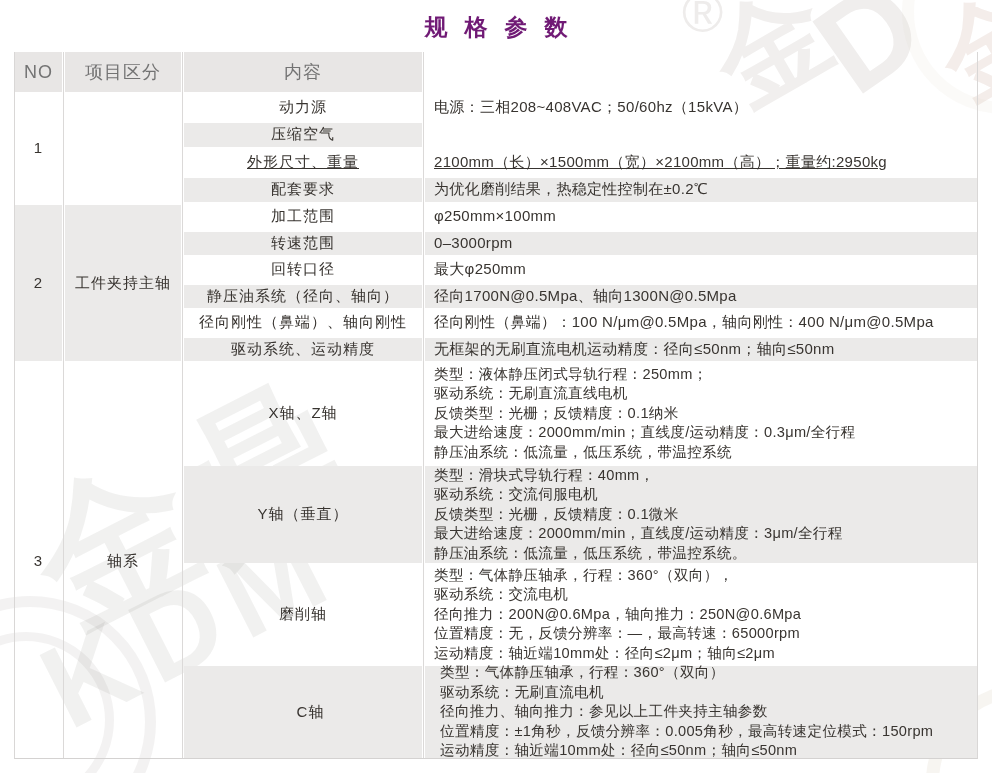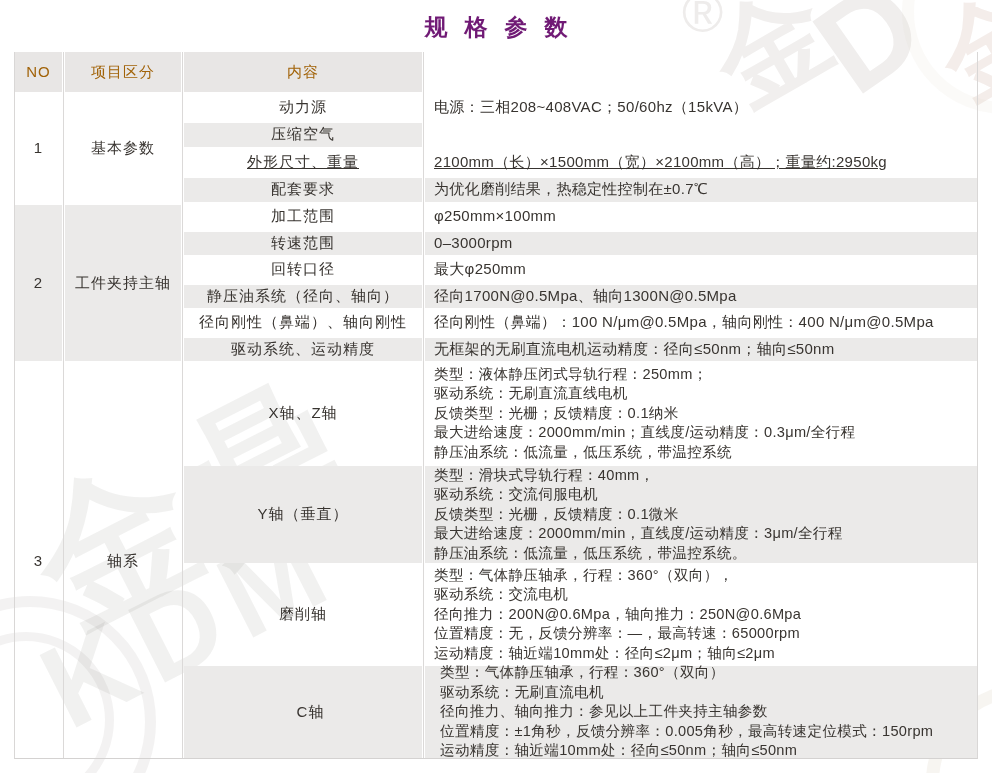--- a/index.html
+++ b/index.html
@@ -45,21 +45,21 @@
   }
   .vline{position:absolute;top:0;bottom:0;width:1px;background:#dbd9d8;z-index:1;}
   .vl-1{left:48px;} .vl-2{left:167px;} .vl-3{left:408px;}
 
   .cell{
     position:relative;z-index:2;
     display:flex;align-items:center;justify-content:center;
     font-size:15px;line-height:1.25;text-align:center;letter-spacing:1px;
   }
   .bg{background:#ebeae9;}
-  .hdr{background:#e8e6e5;font-size:15px;color:#a16207;}
+  .hdr{background:#e8e6e5;font-size:18px;color:#737373;}
   .detail-cell{justify-content:flex-start;text-align:left;padding:2px 6px 2px 9px;letter-spacing:0.3px;}
   .detail-cell .txt{white-space:pre-line;}
   .multi .txt{line-height:19.4px;font-size:14.6px;}
 
   .c1{grid-column:1;} .c2{grid-column:2;} .c3{grid-column:3;} .c4{grid-column:4;}
   .r1{grid-row:1;} .r2{grid-row:2;} .r3{grid-row:3;} .r4{grid-row:4;text-decoration:underline;} .r5{grid-row:5;}
   .r6{grid-row:6;} .r7{grid-row:7;} .r8{grid-row:8;} .r9{grid-row:9;} .r10{grid-row:10;}
   .r11{grid-row:11;} .r12{grid-row:12;} .r13{grid-row:13;} .r14{grid-row:14;} .r15{grid-row:15;padding-left:15px;}
   .g1-span{grid-row:2/6;} .g2-span{grid-row:6/12;} .g3-span{grid-row:12/16;}
 </style>
@@ -84,37 +84,36 @@
 <div class="spec-table">
   <div class="vline vl-1"></div>
   <div class="vline vl-2"></div>
   <div class="vline vl-3"></div>
 
   <div class="cell hdr c1 r1">NO</div>
   <div class="cell hdr c2 r1">项目区分</div>
   <div class="cell hdr c3 r1">内容</div>
 
   <div class="cell c1 g1-span">1</div>
-  <div class="cell c2 g1-span">基本参数</div>
 
   <div class="cell c3 r2">动力源</div>
   <div class="cell detail-cell c4 r2">
       <span class="txt">电源：三相208~408VAC；50/60hz（15kVA）</span>
     </div>
 
   <div class="cell bg c3 r3">压缩空气</div>
 
   <div class="cell c3 r4">外形尺寸、重量</div>
   <div class="cell detail-cell c4 r4">
       <span class="txt">2100mm（长）×1500mm（宽）×2100mm（高）；重量约:2950kg</span>
     </div>
 
   <div class="cell bg c3 r5">配套要求</div>
   <div class="cell bg detail-cell c4 r5">
-      <span class="txt">为优化磨削结果，热稳定性控制在±0.7℃</span>
+      <span class="txt">为优化磨削结果，热稳定性控制在±0.2℃</span>
     </div>
 
   <div class="cell bg c1 g2-span">2</div>
   <div class="cell bg c2 g2-span">工件夹持主轴</div>
 
   <div class="cell c3 r6">加工范围</div>
   <div class="cell detail-cell c4 r6">
       <span class="txt">φ250mm×100mm</span>
     </div>
 

